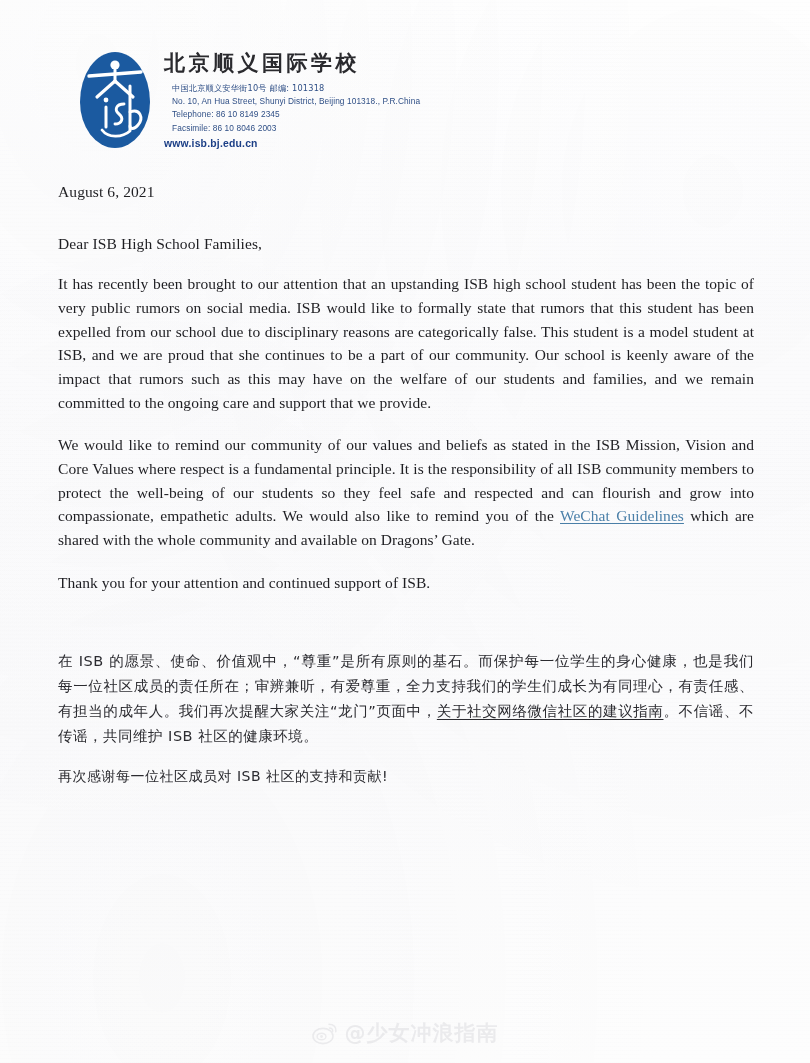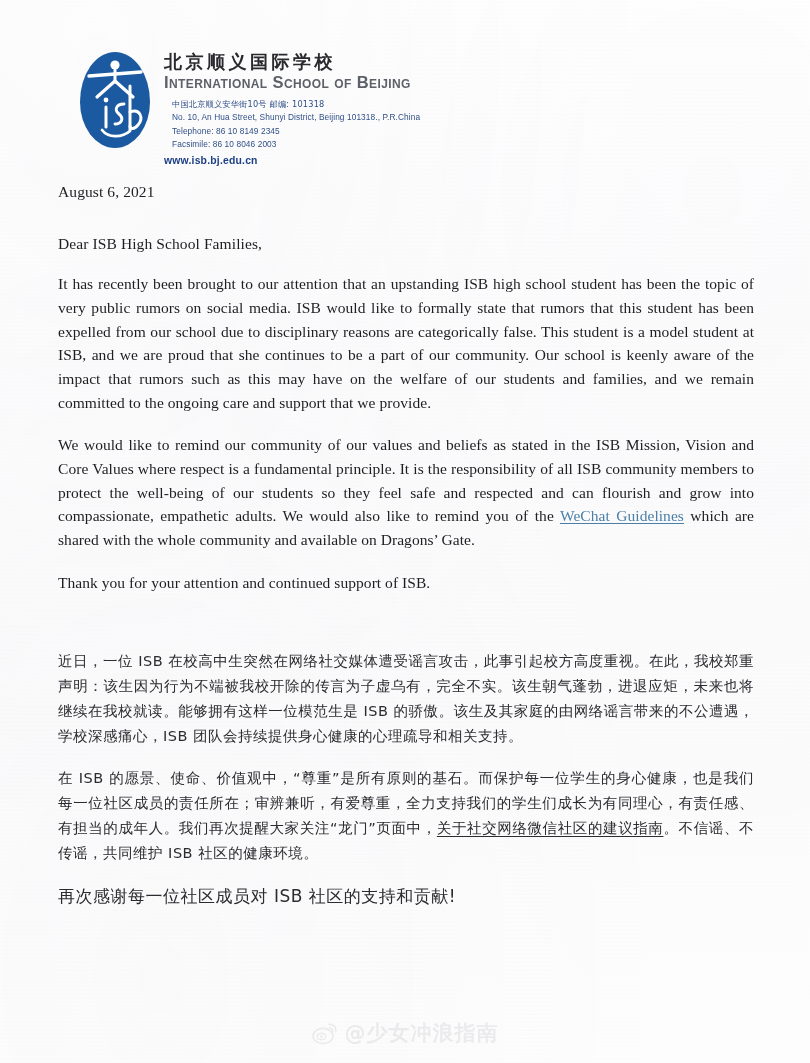--- a/index.html
+++ b/index.html
@@ -65,21 +65,21 @@
     position: absolute;
     left: 2px;
     top: 4px;
   }
 
   .lh-text {
     padding-top: 4px;
   }
   .lh-cn-title {
     font-family: "DejaVu Sans", sans-serif;
-    font-size: 18px;
+    font-size: 21px;
     font-weight: 600;
     letter-spacing: 3.5px;
     color: #2a2a2e;
     line-height: 1.12;
     white-space: nowrap;
   }
   .lh-en-title {
     font-family: "Liberation Sans", sans-serif;
     font-size: 16.5px;
     font-weight: 700;
@@ -167,21 +167,21 @@
     letter-spacing: 0.5px;
     text-align: justify;
   }
   .cn-link {
     text-decoration: underline;
     text-underline-offset: 3px;
     color: #2b2b30;
   }
   .cn-closing {
     margin-top: 19px;
-    font-size: 17px;
+    font-size: 14px;
     letter-spacing: 0.5px;
   }
 
   
   .watermark {
     position: absolute;
     left: 0;
     right: 0;
     bottom: 16px;
     display: flex;
@@ -226,21 +226,20 @@
 
         <path d="M50 34 L50 78" stroke="#ffffff" stroke-width="3" fill="none" stroke-linecap="round"></path>
         <path d="M50 60 C60 56 64 66 58 73 C54 78 50 77 50 74" stroke="#ffffff" stroke-width="2.9" fill="none" stroke-linecap="round"></path>
 
         <path d="M22 78 C28 86 42 86 50 79" stroke="#ffffff" stroke-width="2.8" fill="none" stroke-linecap="round"></path>
       </svg>
     </div>
 
     <div class="lh-text">
       <div class="lh-cn-title">北京顺义国际学校</div>
-      <div class="lh-en-title">International School of Beijing</div>
       <div class="lh-contact">
         <div class="cn-addr">中国北京顺义安华街10号  邮编: 101318</div>
         <div>No. 10, An Hua Street, Shunyi District, Beijing 101318., P.R.China</div>
         <div>Telephone: 86 10 8149 2345</div>
         <div>Facsimile: 86 10 8046 2003</div>
       </div>
       <div class="lh-url">www.isb.bj.edu.cn</div>
     </div>
   </div>
 
@@ -250,21 +249,20 @@
 
     <p class="para-en">It has recently been brought to our attention that an upstanding ISB high school student has been the topic of very public rumors on social media.  ISB would like to formally state that rumors that this student has been expelled from our school due to disciplinary reasons are categorically false.  This student is a model student at ISB, and we are proud that she continues to be a part of our community. Our school is keenly aware of the impact that rumors such as this may have on the welfare of our students and families, and we remain committed to the ongoing care and support that we provide.</p>
 
     <p class="para-en"><span>We would like to remind our community of our values and beliefs as stated in the ISB Mission, Vision and Core Values where respect is a fundamental principle. It is the responsibility of all ISB community members to protect the well-being of our students so they feel safe and respected and can flourish and grow into compassionate, empathetic adults. We would also like to remind you of the </span><a class="doclink" href="#">WeChat Guidelines</a><span> which are shared with the whole community and available on Dragons’ Gate.</span></p>
 
     <p class="para-en tight">Thank you for your attention and continued support of ISB.</p>
   </div>
 
   <div class="cn-section">
 
-    <p class="para-cn">近日，一位 ISB 在校高中生突然在网络社交媒体遭受谣言攻击，此事引起校方高度重视。在此，我校郑重声明：该生因为行为不端被我校开除的传言为子虚乌有，完全不实。该生朝气蓬勃，进退应矩，未来也将继续在我校就读。能够拥有这样一位模范生是 ISB 的骄傲。该生及其家庭的由网络谣言带来的不公遭遇，学校深感痛心，ISB 团队会持续提供身心健康的心理疏导和相关支持。</p>
 
     <p class="para-cn"><span>在 ISB 的愿景、使命、价值观中，“尊重”是所有原则的基石。而保护每一位学生的身心健康，也是我们每一位社区成员的责任所在；审辨兼听，有爱尊重，全力支持我们的学生们成长为有同理心，有责任感、有担当的成年人。我们再次提醒大家关注“龙门”页面中，</span><a class="cn-link" href="#">关于社交网络微信社区的建议指南</a><span>。不信谣、不传谣，共同维护 ISB 社区的健康环境。</span></p>
 
     <p class="cn-closing">再次感谢每一位社区成员对 ISB 社区的支持和贡献!</p>
   </div>
 
   <div class="watermark">
     <svg class="wm-icon" width="26" height="24" viewBox="0 0 26 24">
       <ellipse cx="11" cy="15" rx="10" ry="7.6" fill="none" stroke="#c6c6cc" stroke-width="1.6"></ellipse>
       <ellipse cx="9.5" cy="15.5" rx="4.4" ry="3.3" fill="none" stroke="#c6c6cc" stroke-width="1.4"></ellipse>

